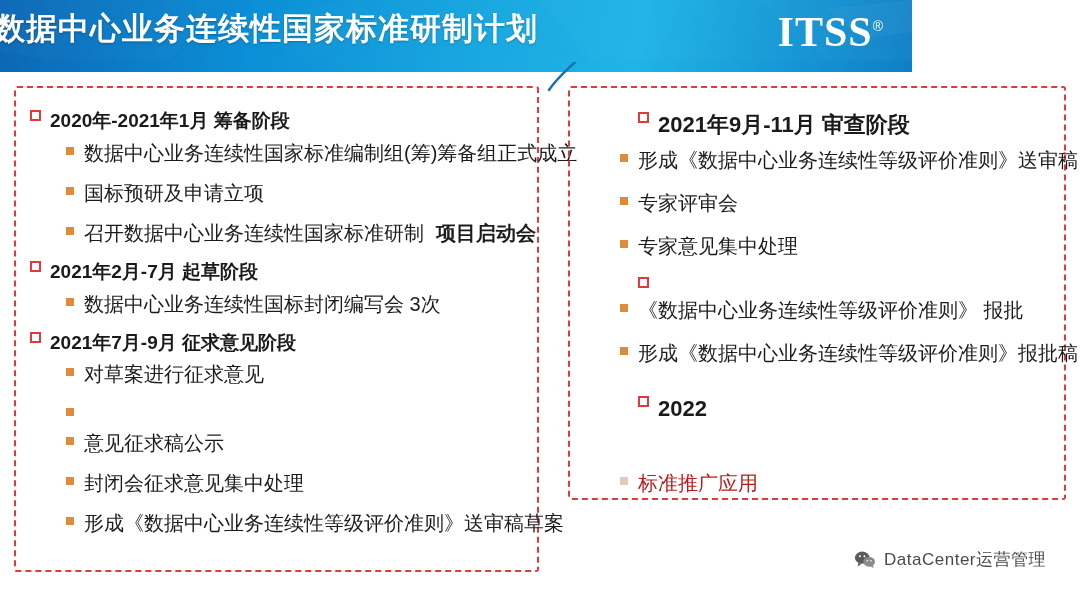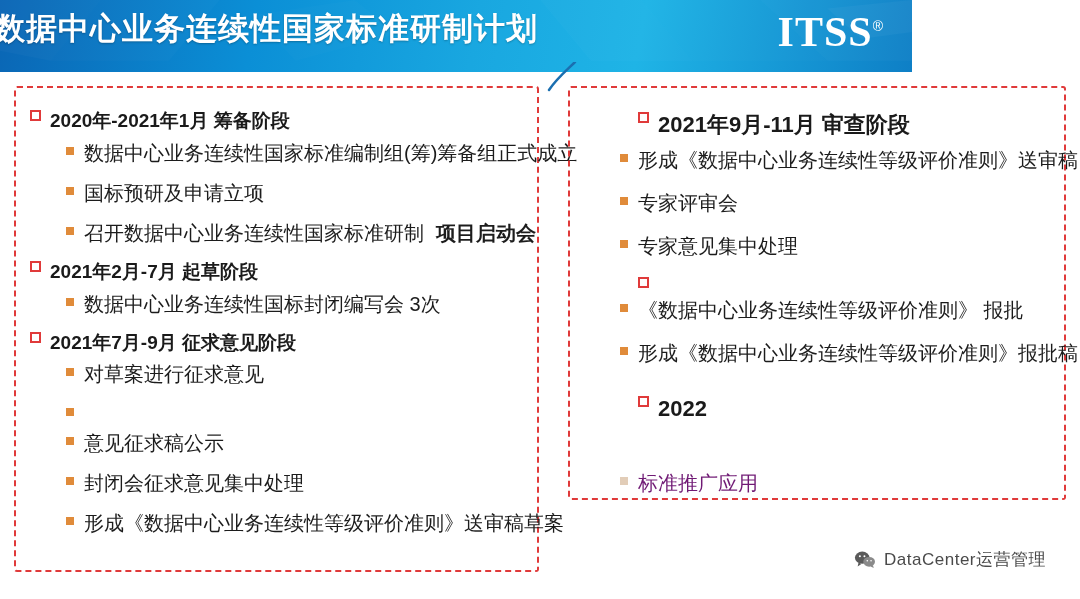--- a/index.html
+++ b/index.html
@@ -112,21 +112,21 @@
   .sq-orange {
     display: inline-block;
     width: 8px; height: 8px;
     background: #e08b3a;
     margin-right: 10px;
     margin-top: 6px;
     flex: 0 0 auto;
   }
   .item .txt { white-space: nowrap; }
   .item b { font-weight: bold; padding-left: 12px; }
-  .faded { color: #701a75; margin-top: 48px; }
+  .faded { color: #b91c1c; margin-top: 48px; }
   .faded .sq-orange { background: #e2cdb8; }
 
   
   #panel-right .section-title { font-size: 22px; margin: 10px 0 10px 10px; padding-left: 44px; }
   #panel-right .item { margin-bottom: 18px; }
 
   
   #footer {
     position: absolute;
     right: 34px; bottom: 28px;

